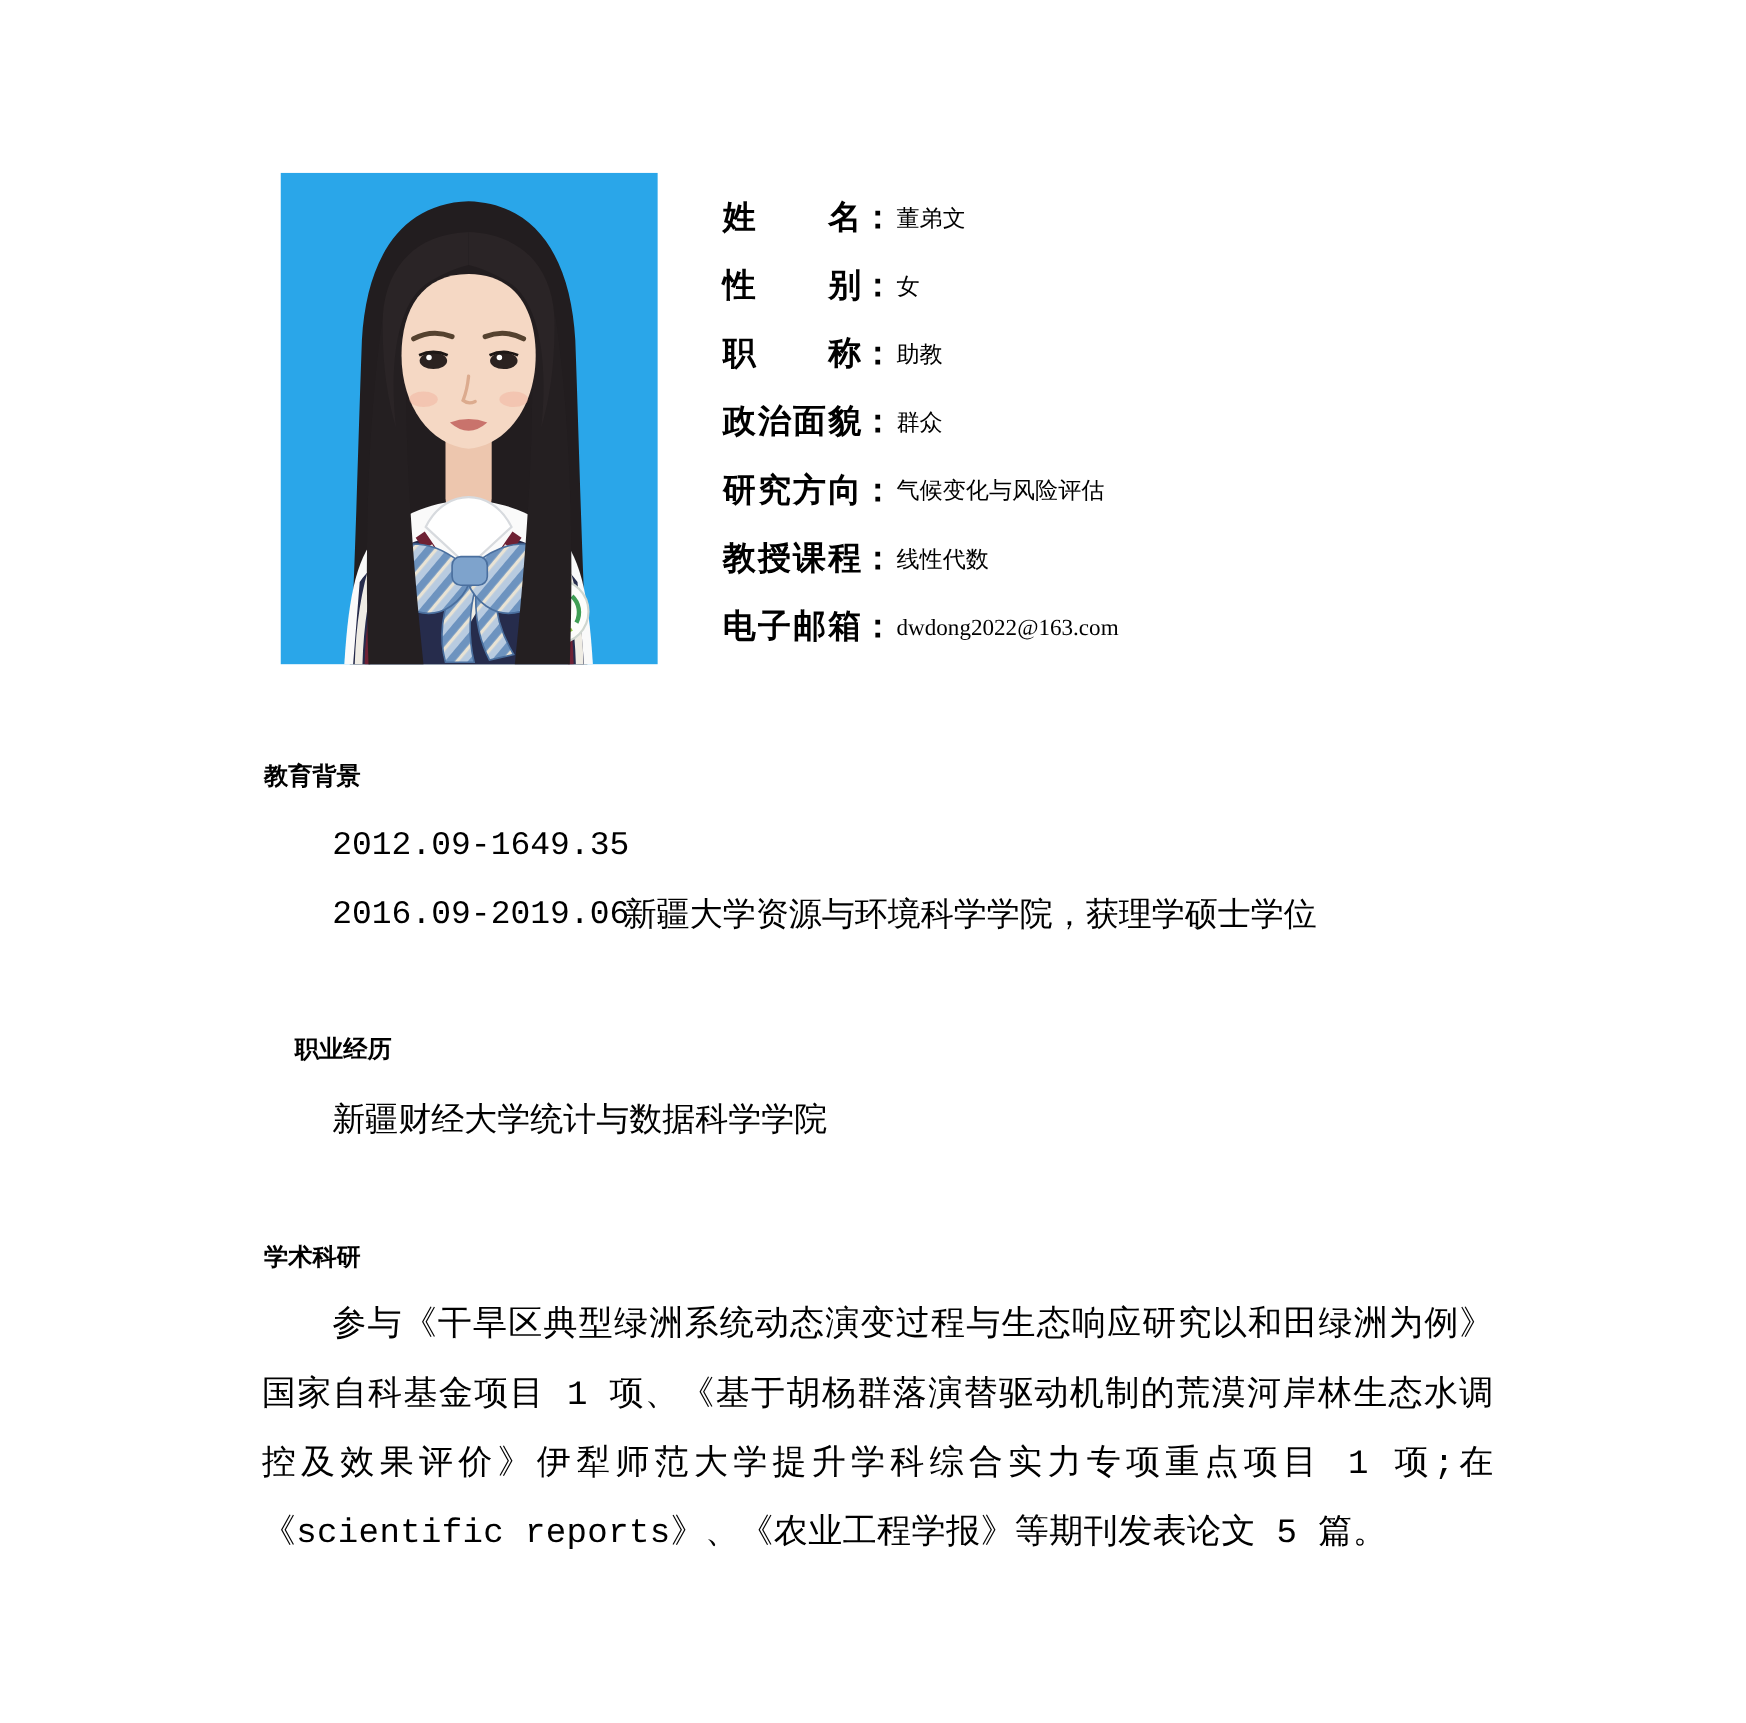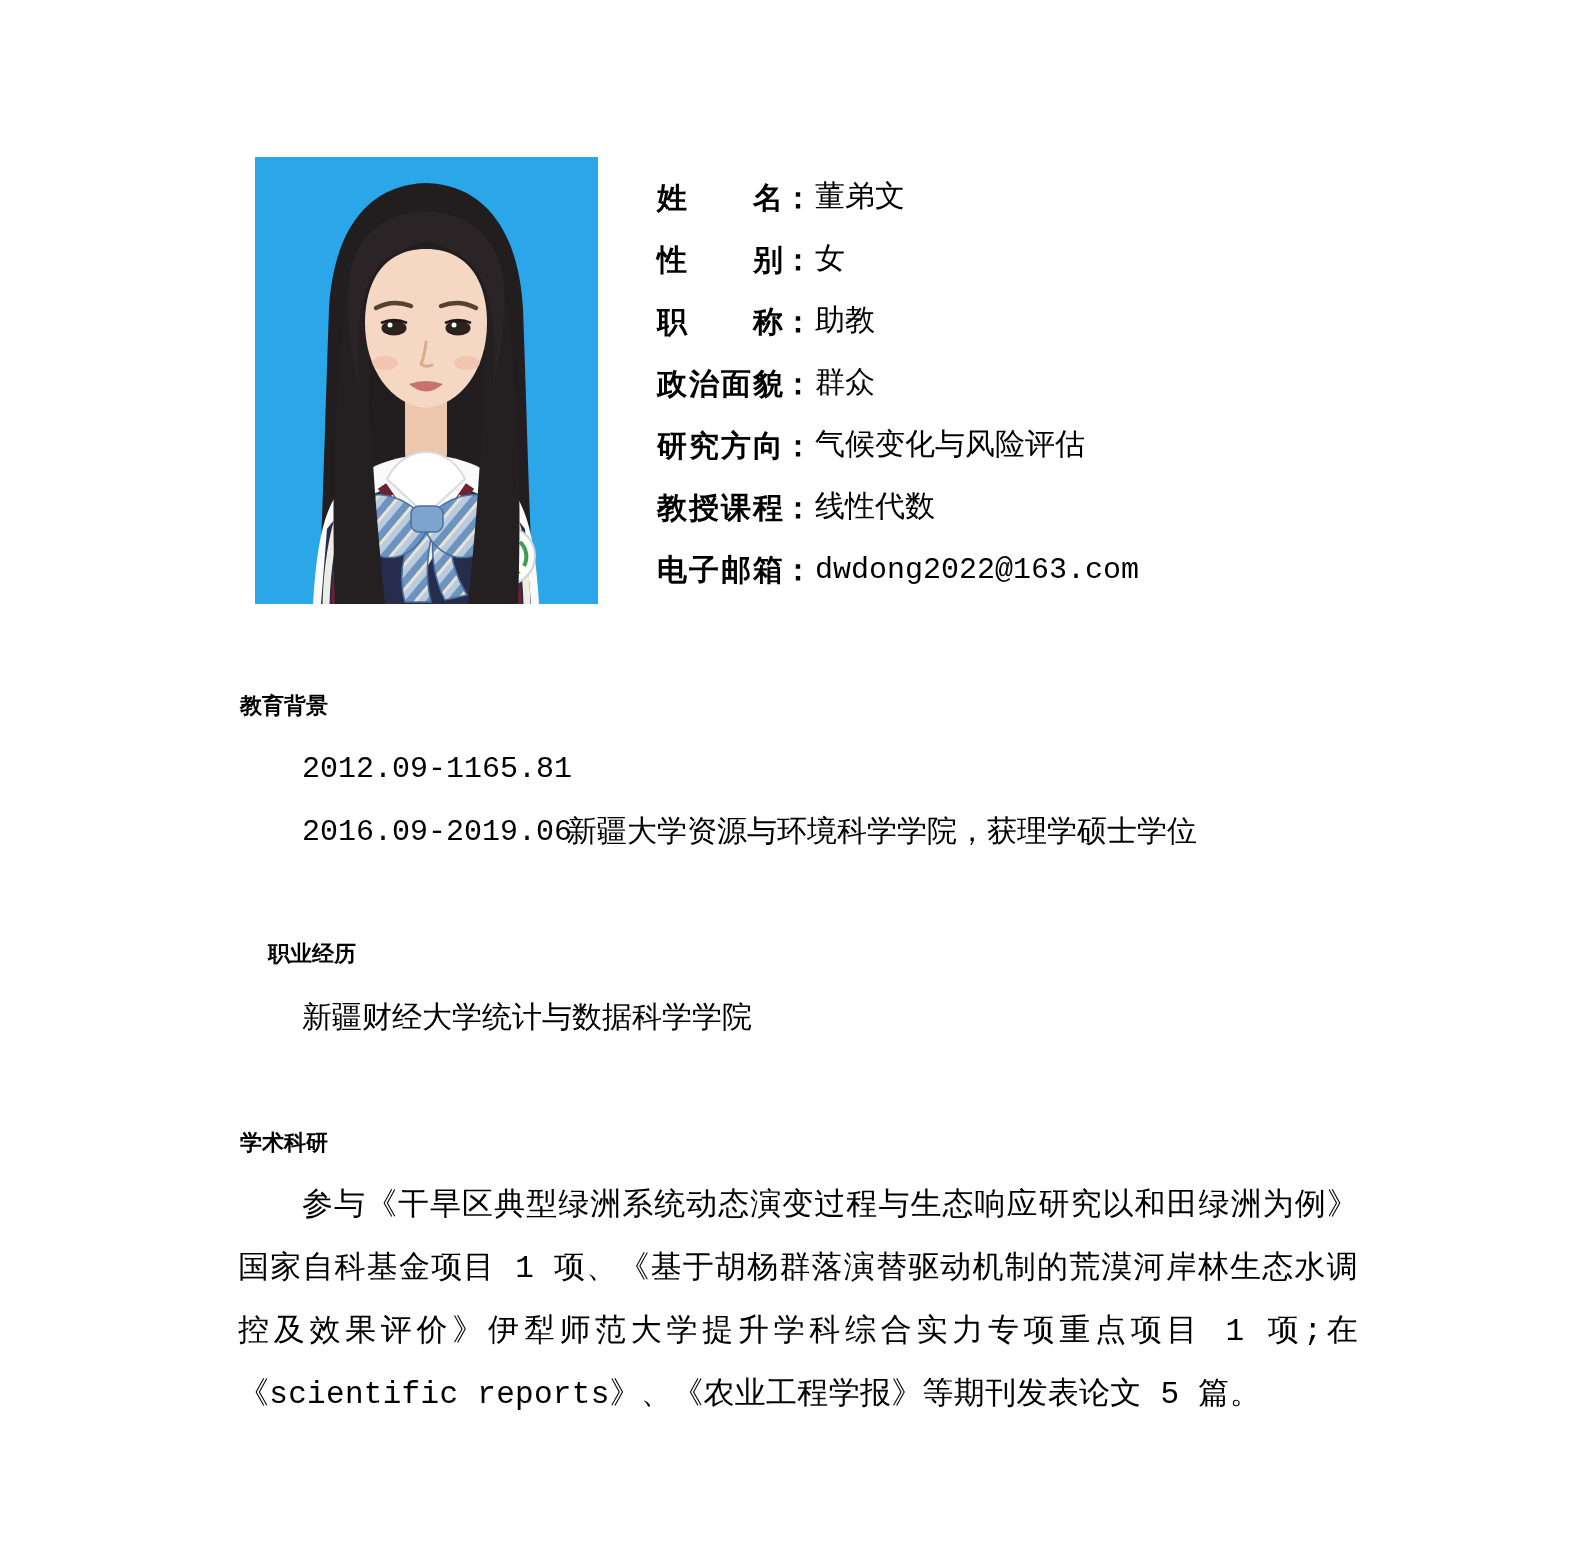--- a/index.html
+++ b/index.html
@@ -44,22 +44,22 @@
     text-align: justify;
     text-align-last: justify;
   }
   .info-colon {
     display: inline-block;
     width: 32px;
     font-weight: bold;
     font-family: "Liberation Sans", sans-serif;
   }
   .info-value {
-    font-family: Liberation Mono, monospace;
-    font-size: 30px;
+    font-family: Liberation Serif, serif;
+    font-size: 21px;
   }
 
   
   .sec-title {
     position: absolute;
     left: 240px;
     margin: 0;
     font-size: 22px;
     line-height: 40px;
     font-weight: bold;
@@ -207,21 +207,21 @@
     <div class="info-row">
       <span class="info-label">电子邮箱</span>
         <span class="info-colon">：</span>
         <span class="info-value">dwdong2022@163.com</span>
     </div>
   </div>
 
   <h2 class="sec-title" id="t-edu">教育背景</h2>
   <div class="entry-list" id="edu-list">
     <div class="entry-row">
-      <span class="entry-period">2012.09-1165.81</span>
+      <span class="entry-period">2012.09-1649.35</span>
     </div>
     <div class="entry-row">
       <span class="entry-period">2016.09-2019.06</span>
         <span class="entry-detail">新疆大学资源与环境科学学院，获理学硕士学位</span>
     </div>
   </div>
 
   <h2 class="sec-title" id="t-work">职业经历</h2>
   <div class="entry-list" id="work-list">
     <div class="entry-row">

